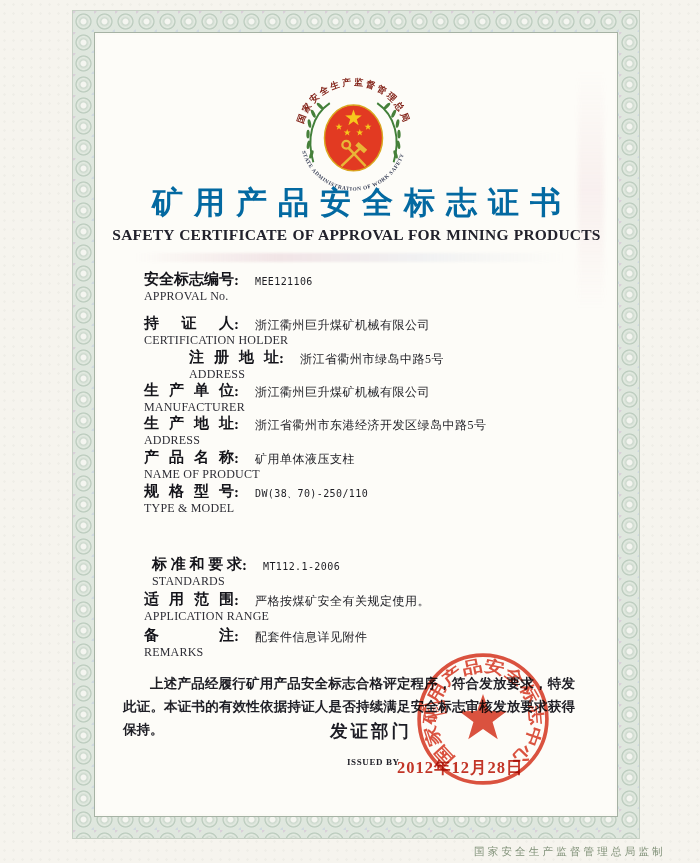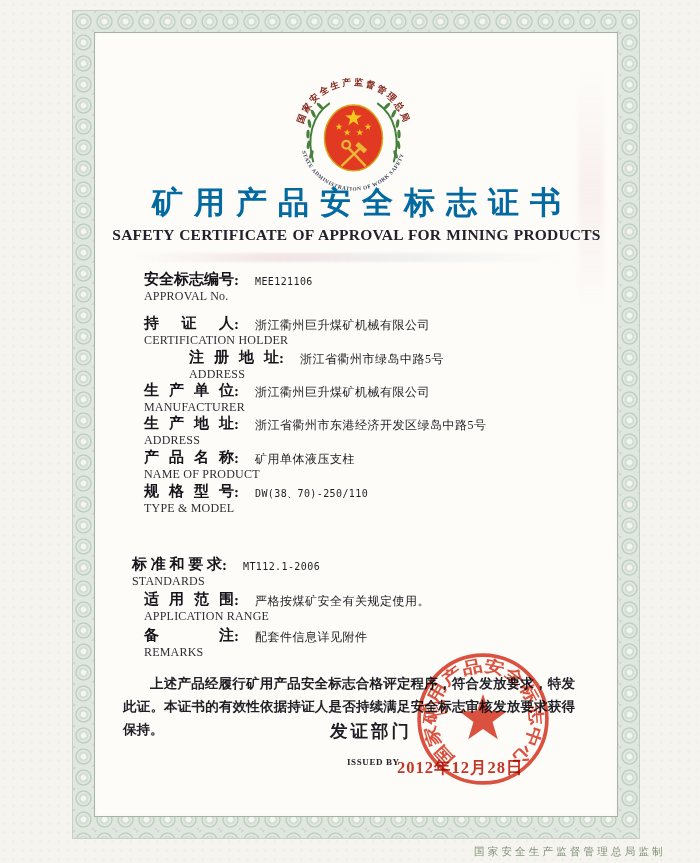--- a/index.html
+++ b/index.html
@@ -184,21 +184,21 @@
     <span class="cap">NAME OF PRODUCT</span>
     <span class="fvalue">矿用单体液压支柱</span>
   </div>
 
   <div class="field" style="left:144px;top:484px;">
     <span class="zh">规格型号</span><span class="colon">:</span>
     <span class="cap">TYPE &amp; MODEL</span>
     <span class="fvalue mono">DW(38、70)-250/110</span>
   </div>
 
-  <div class="field" style="left:132px;top:557px;">
+  <div class="field" style="left:152px;top:557px;">
     <span class="zh">标准和要求</span><span class="colon">:</span>
     <span class="cap">STANDARDS</span>
     <span class="fvalue mono">MT112.1-2006</span>
   </div>
 
   <div class="field" style="left:144px;top:628px;">
     <span class="zh">备注</span><span class="colon">:</span>
     <span class="cap">REMARKS</span>
     <span class="fvalue">配套件信息详见附件</span>
   </div>

